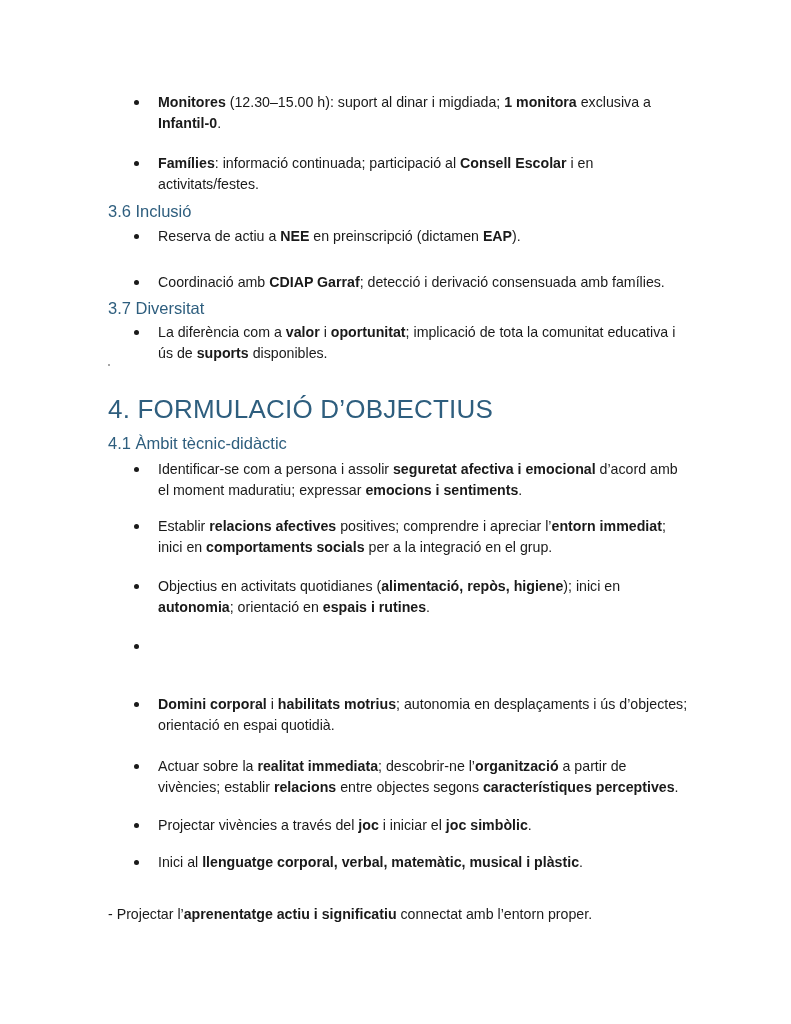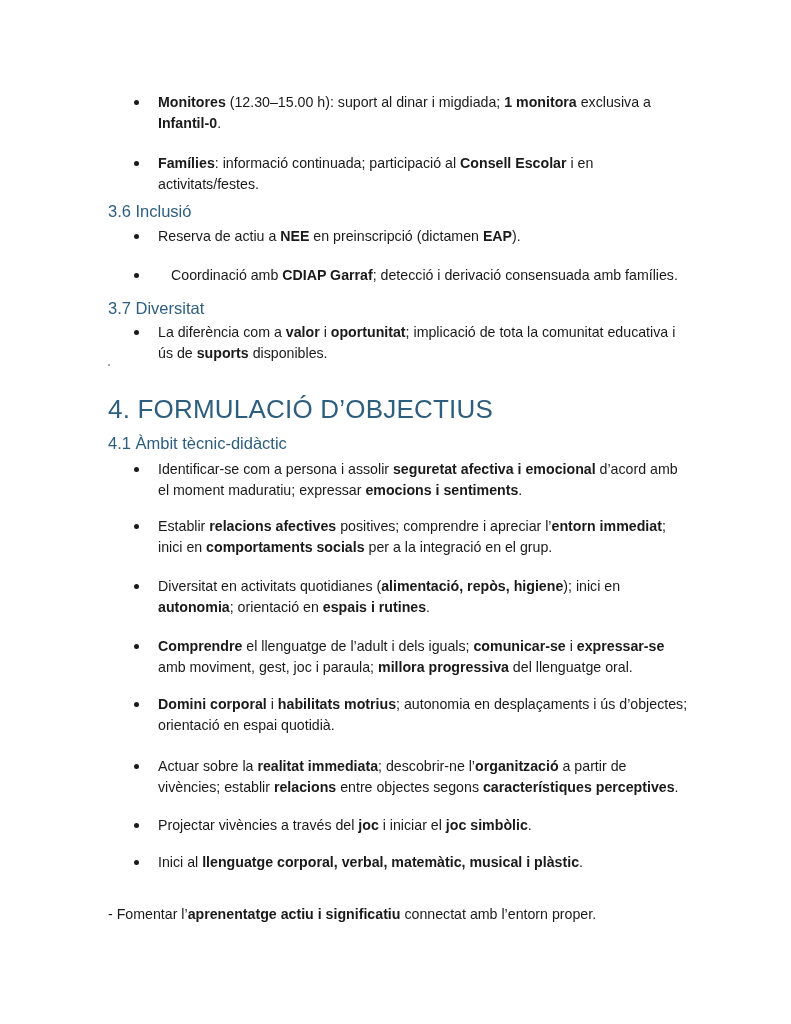--- a/index.html
+++ b/index.html
@@ -84,21 +84,21 @@
   <div class="bullet" style="top:153px;">
     <span class="dot"></span>
     <span class="content"><b>Famílies</b><span>: informació continuada; participació al </span><b>Consell Escolar</b><span> i en activitats/festes.</span></span>
   </div>
 
   <div class="h2" style="top:200px;">3.6 Inclusió</div>
   <div class="bullet" style="top:226px;">
     <span class="dot"></span>
     <span class="content"><span>Reserva de actiu a </span><b>NEE</b><span> en preinscripció (dictamen </span><b>EAP</b><span>).</span></span>
   </div>
-  <div class="bullet" style="top:265px;text-align:center;">
+  <div class="bullet" style="top:272px;">
     <span class="dot"></span>
     <span class="content"><span>Coordinació amb </span><b>CDIAP Garraf</b><span>; detecció i derivació consensuada amb famílies.</span></span>
   </div>
 
   <div class="h2" style="top:297px;">3.7 Diversitat</div>
   <div class="bullet" style="top:322px;">
     <span class="dot"></span>
     <span class="content"><span>La diferència com a </span><b>valor</b><span> i </span><b>oportunitat</b><span>; implicació de tota la comunitat educativa i ús de </span><b>suports</b><span> disponibles.</span></span>
   </div>
 
@@ -110,40 +110,39 @@
   <div class="bullet" style="top:459px;">
     <span class="dot"></span>
     <span class="content"><span>Identificar-se com a persona i assolir </span><b>seguretat afectiva i emocional</b><span> d’acord amb el moment maduratiu; expressar </span><b>emocions i sentiments</b><span>.</span></span>
   </div>
   <div class="bullet" style="top:516px;">
     <span class="dot"></span>
     <span class="content"><span>Establir </span><b>relacions afectives</b><span> positives; comprendre i apreciar l’</span><b>entorn immediat</b><span>; inici en </span><b>comportaments socials</b><span> per a la integració en el grup.</span></span>
   </div>
   <div class="bullet" style="top:576px;">
     <span class="dot"></span>
-    <span class="content"><span>Diversitat en activitats quotidianes (</span><b>alimentació, repòs, higiene</b><span>); inici en </span><b>autonomia</b><span>; orientació en </span><b>espais i rutines</b><span>.</span></span>
+    <span class="content"><span>Objectius en activitats quotidianes (</span><b>alimentació, repòs, higiene</b><span>); inici en </span><b>autonomia</b><span>; orientació en </span><b>espais i rutines</b><span>.</span></span>
   </div>
   <div class="bullet" style="top:636px;">
     <span class="dot"></span>
-    <span class="content"><b>Comprendre</b><span> el llenguatge de l’adult i dels iguals; </span><b>comunicar-se</b><span> i </span><b>expressar-se</b><span> amb moviment, gest, joc i paraula; </span><b>millora progressiva</b><span> del llenguatge oral.</span></span>
   </div>
   <div class="bullet" style="top:694px;">
     <span class="dot"></span>
     <span class="content"><b>Domini corporal</b><span> i </span><b>habilitats motrius</b><span>; autonomia en desplaçaments i ús d’objectes; orientació en espai quotidià.</span></span>
   </div>
   <div class="bullet" style="top:756px;">
     <span class="dot"></span>
     <span class="content"><span>Actuar sobre la </span><b>realitat immediata</b><span>; descobrir-ne l’</span><b>organització</b><span> a partir de vivències; establir </span><b>relacions</b><span> entre objectes segons </span><b>característiques perceptives</b><span>.</span></span>
   </div>
   <div class="bullet" style="top:815px;">
     <span class="dot"></span>
     <span class="content"><span>Projectar vivències a través del </span><b>joc</b><span> i iniciar el </span><b>joc simbòlic</b><span>.</span></span>
   </div>
   <div class="bullet" style="top:852px;">
     <span class="dot"></span>
     <span class="content"><span>Inici al </span><b>llenguatge corporal, verbal, matemàtic, musical i plàstic</b><span>.</span></span>
   </div>
 
   <div class="plain" style="top:904px;">
-    <span class="content"><span>- Fomentar l’</span><b>aprenentatge actiu i significatiu</b><span> connectat amb l’entorn proper.</span></span>
+    <span class="content"><span>- Projectar l’</span><b>aprenentatge actiu i significatiu</b><span> connectat amb l’entorn proper.</span></span>
   </div>
 
 </div>
 
 </body></html>

